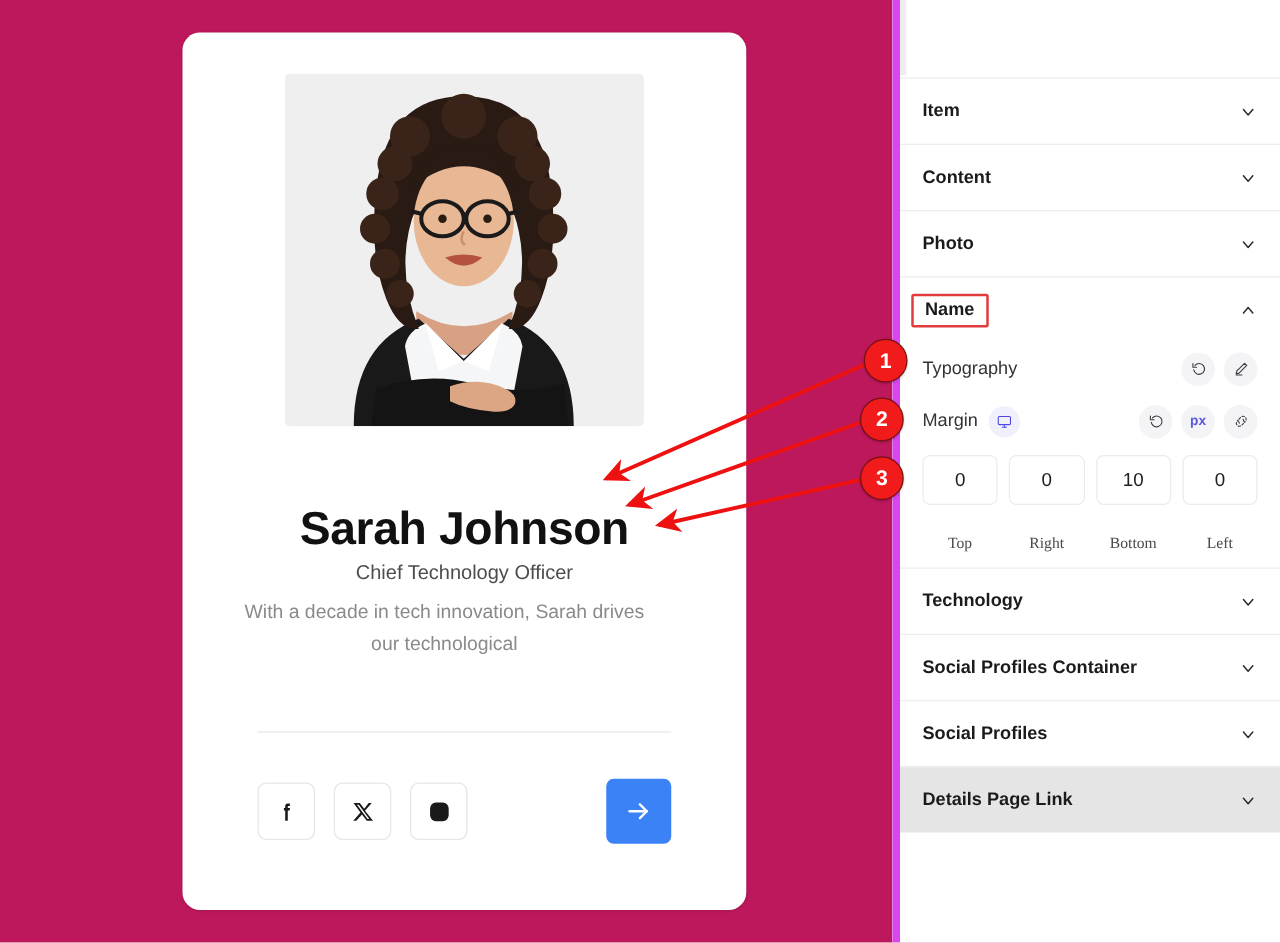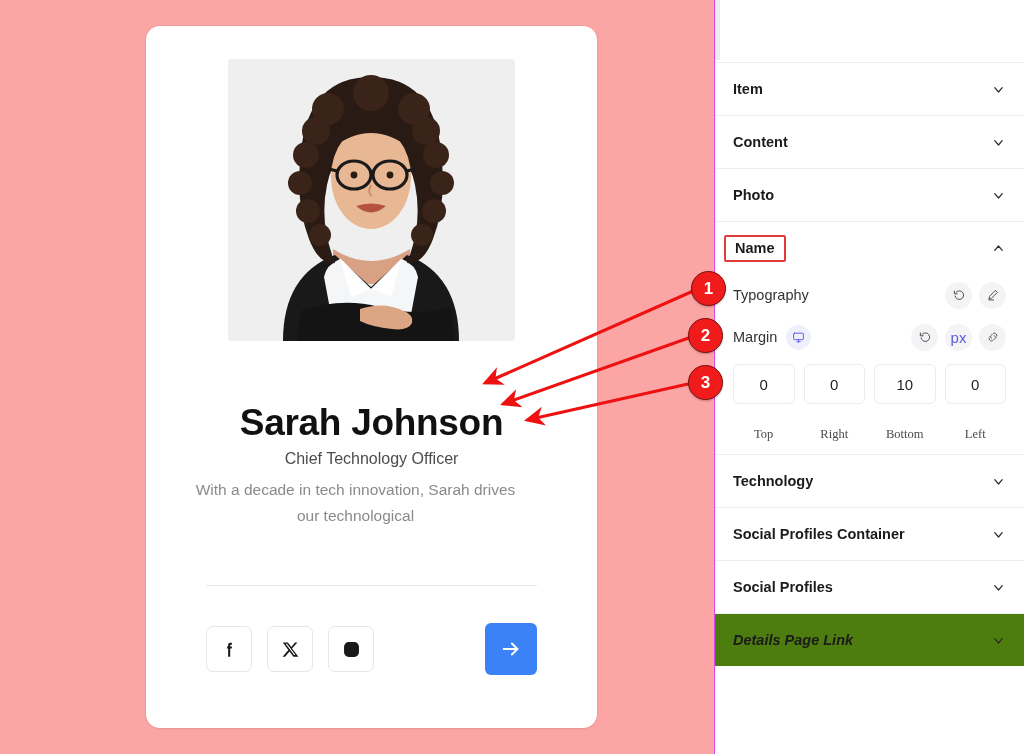--- a/index.html
+++ b/index.html
@@ -7,21 +7,21 @@
     width: 1024px; height: 754px;
     font-family: "Liberation Sans", sans-serif;
     background: #f7f7f7;
     overflow: hidden;
   }
   #root { position: relative; width: 1024px; height: 754px; }
 
   
   .canvas {
     position: absolute; left: 0; top: 0; width: 714px; height: 754px;
-    background: #fca5a5;
+    background: #be185d;
   }
   .profile-card {
     position: absolute; left: 146px; top: 26px;
     width: 451px; height: 702px;
     background: #ffffff;
     border-radius: 14px;
     box-shadow: 0 1px 3px rgba(0,0,0,0.06), 0 0 0 1px rgba(0,0,0,0.035);
     overflow: hidden;
   }
   .photo-wrap {
@@ -71,38 +71,38 @@
     background: #3b82f6;
     display: flex; align-items: center; justify-content: center;
     cursor: pointer; border: none;
   }
   .cta-btn svg { width: 22px; height: 22px; stroke: #ffffff; fill: none; stroke-width: 2.1; }
 
   
   .panel {
     position: absolute; left: 714px; top: 0; width: 310px; height: 754px;
     background: #ffffff;
-    border-left: 1px solid #d946ef;
+    border-left: 6px solid #d946ef;
   }
   .panel-scrollbar {
     position: absolute; left: 0px; top: 0; width: 5px; height: 60px;
     background: #ededed;
   }
   .panel-top-gap { height: 62px; background: #ffffff; }
 
   .acc-row {
     position: relative;
     height: 53px;
     display: flex; align-items: center; justify-content: space-between;
     padding: 0 18px 0 18px;
     border-top: 1px solid #ededed;
     background: #ffffff;
     cursor: pointer;
   }
-  .acc-row.hovered { background: #4d7c0f; font-style: italic; }
+  .acc-row.hovered { background: #e5e5e5; }
   .acc-title { font-size: 14.5px; font-weight: 700; color: #1b1b1b; }
   .acc-title.boxed {
     border: 2px solid #e23b3b;
     padding: 3px 9px 4px 9px;
     border-radius: 2px;
     margin-left: -9px;
   }
   .chev { width: 15px; height: 15px; stroke: #2a2a2a; stroke-width: 1.9; fill: none; }
 
   
@@ -113,21 +113,21 @@
   .ctrl-left { display: flex; align-items: center; gap: 9px; }
   .ctrl-label { font-size: 14.5px; color: #333333; }
   .ctrl-right { display: flex; align-items: center; gap: 7px; }
   .icon-btn {
     width: 27px; height: 27px; border-radius: 50%;
     background: #f4f4f6;
     display: flex; align-items: center; justify-content: center;
     cursor: pointer; border: none;
   }
   .icon-btn svg { width: 14px; height: 14px; fill: none; stroke: #3a3a3a; stroke-width: 1.5; }
-  .icon-btn.unit { font-size: 15px; color: #5b5be0; font-weight: 400; }
+  .icon-btn.unit { font-size: 11px; color: #5b5be0; font-weight: 700; }
   .device-btn { width: 25px; height: 25px; border-radius: 50%; background: #eff0fb;
     display: flex; align-items: center; justify-content: center; cursor: pointer; }
   .device-btn svg { width: 13px; height: 13px; stroke: #4f46e5; fill: none; stroke-width: 1.6; }
   .swatch {
     width: 25px; height: 25px; border-radius: 50%;
     background: #000000; cursor: pointer; border: none;
   }
   .margin-fields { display: flex; gap: 9px; margin-top: 6px; }
   .mfield { flex: 1; }
   .mbox {

